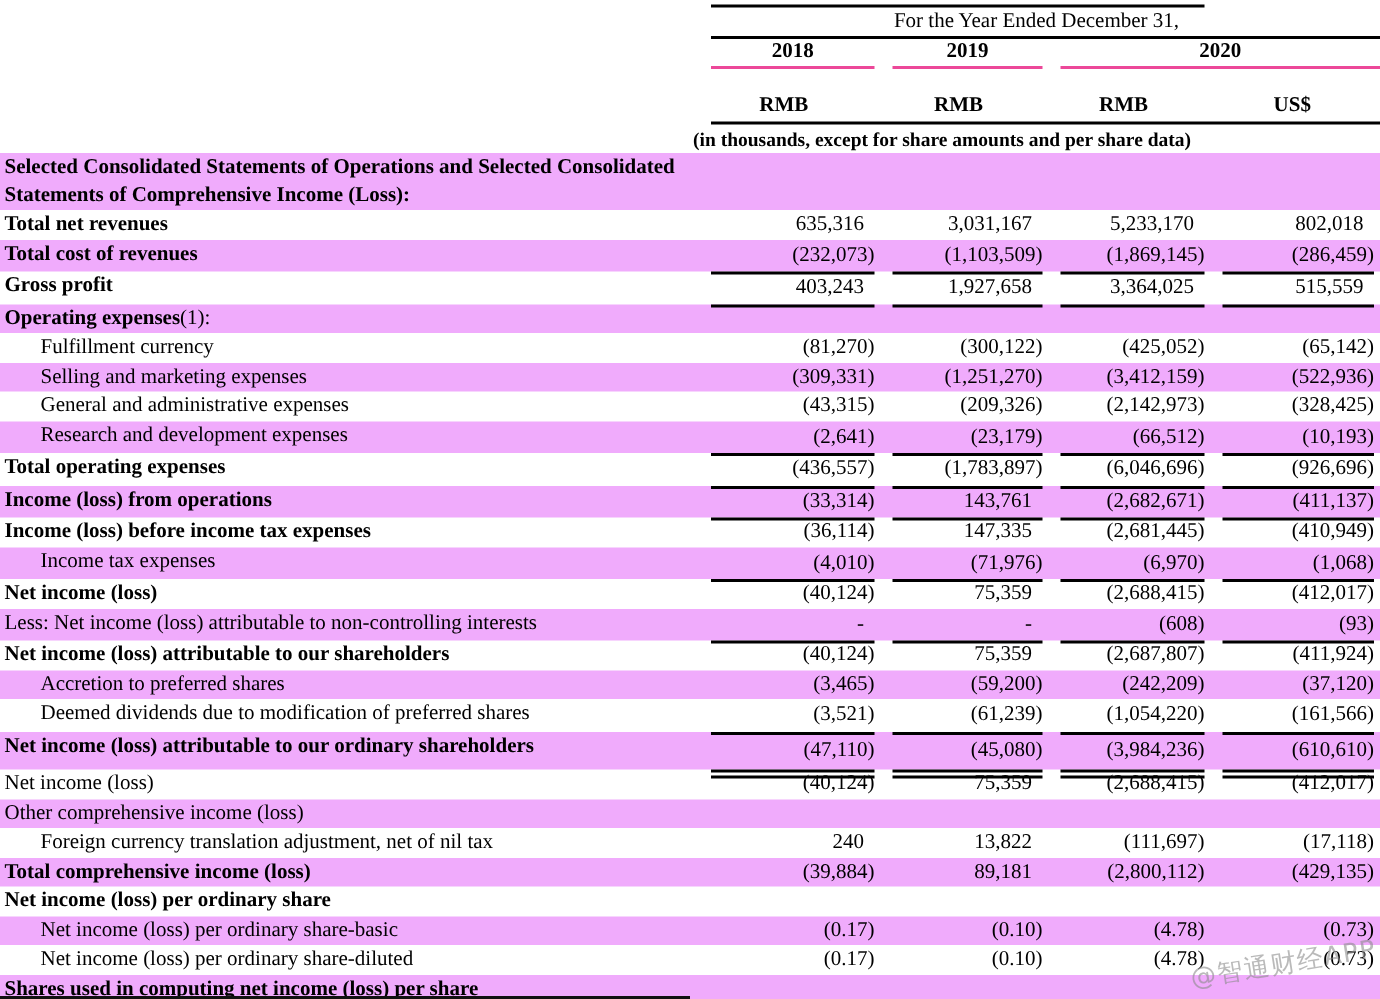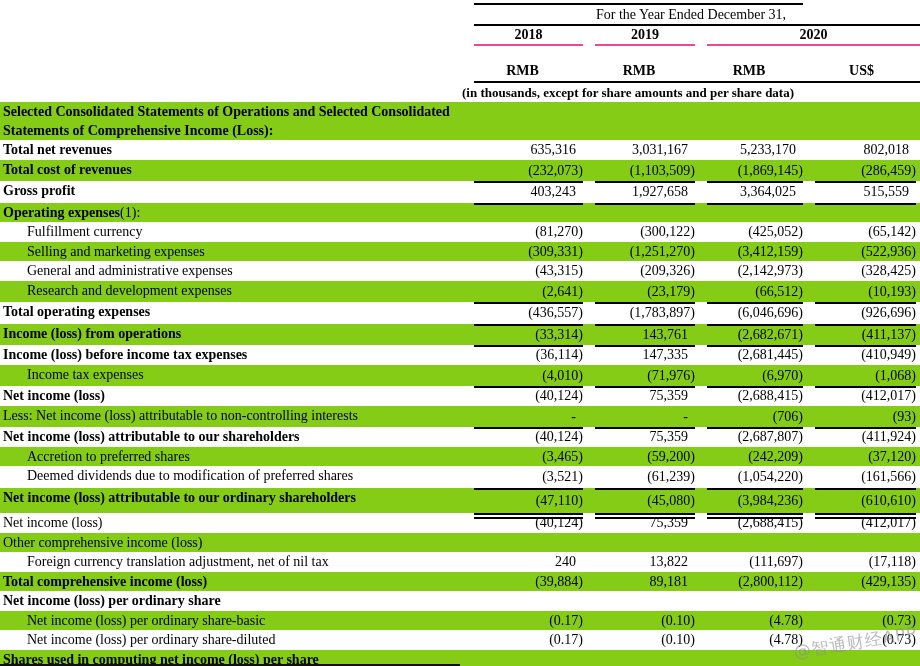--- a/index.html
+++ b/index.html
@@ -14,21 +14,21 @@
   .hline{margin-left:12px;border-bottom:2px solid #000;}
   .hdr-years{display:grid;grid-template-columns:121px 112px 108px 117px;height:20px;line-height:17px;}
   .yr{margin-left:12px;border-bottom:2px solid #ec4899;text-align:center;font-weight:bold;}
   .yr.y3{grid-column:3/5;}
   .hdr-curr{display:grid;grid-template-columns:121px 112px 108px 117px;height:19px;line-height:17px;margin-top:16px;}
   .cur{text-align:center;font-weight:bold;}
   .hdr-note{text-align:left;font-weight:bold;font-size:13px;height:19px;line-height:19px;}
   
   .tbl{width:920px;}
   .row{display:grid;grid-template-columns:462px 121px 112px 108px 117px;min-height:19.5px;line-height:19.5px;}
-  .row.shade{background:#84cc16;}
+  .row.shade{background:#f0abfc;}
   .row.bold .label{font-weight:bold;}
   .label{padding-left:3px;line-height:19.2px;display:block;}
   .label.indent{padding-left:27px;}
   .label .normal{font-weight:normal;}
   .cell.num{padding-left:12px;}
   .cell.num.last{padding-right:4px;}
   .line{height:100%;display:flex;justify-content:flex-end;align-items:center;}
   .line.b1{border-bottom:2px solid #000;}
   .line.b2{border-bottom:6px double #000;}
   .line span.pad{margin-right:7px;}
@@ -394,21 +394,21 @@
             <span class="pad">-</span>
           </div>
         </div>
         <div class="cell num">
           <div class="line b1">
             <span class="pad">-</span>
           </div>
         </div>
         <div class="cell num">
           <div class="line b1">
-            <span>(706)</span>
+            <span>(608)</span>
           </div>
         </div>
         <div class="cell num last">
           <div class="line b1">
             <span>(93)</span>
           </div>
         </div>
       </div>
       <div class="row bold">
         <div class="cell label"><span>Net income (loss) attributable to our shareholders</span></div>

